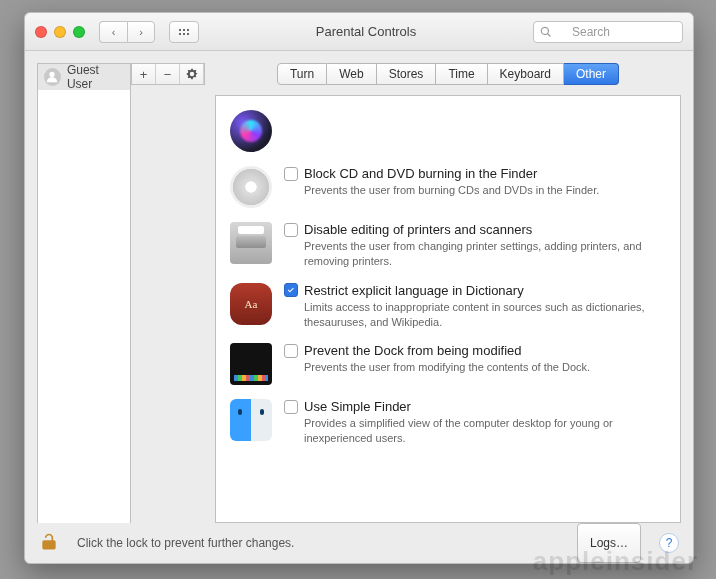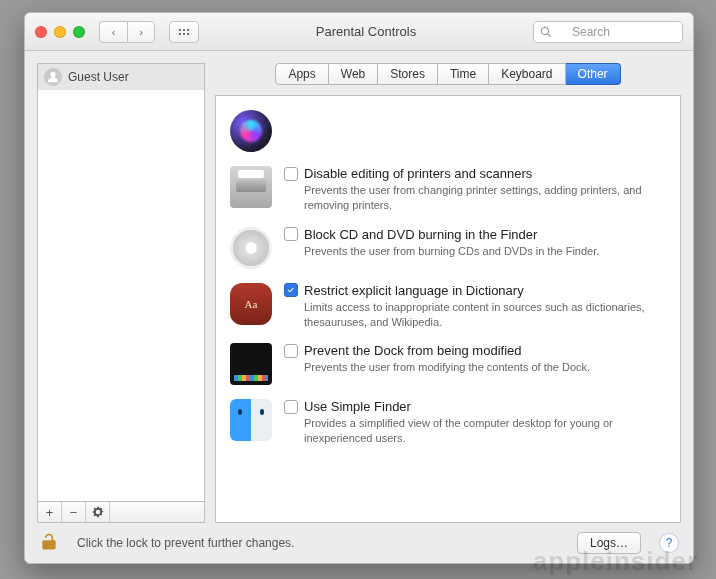--- a/index.html
+++ b/index.html
@@ -76,21 +76,21 @@
     flex: 1;
     display: flex;
     padding: 12px 12px 0 12px;
     gap: 10px;
     min-height: 0;
   }
   
   .sidebar {
     width: 168px;
     display: flex;
-    flex-direction: column;
+    flex-direction: row;
   }
   .userlist {
     flex: 1;
     background: #fff;
     border: 1px solid #bfbfbf;
     border-bottom: none;
     overflow: auto;
   }
   .user-row {
     display: flex; align-items: center;
@@ -215,21 +215,21 @@
     display:flex;
     align-items:center;
     padding: 0 14px;
     gap: 18px;
     font-size: 12px;
     color: #555;
   }
   .lock-icon svg { width:20px; height:20px; fill:#c78a2b;}
   .footer .spacer { flex:1;}
   .logs-btn {
-    height: 22px; padding: 0 12px;
+    height: 40px; padding: 0 12px;
     background: linear-gradient(#fff,#efefef);
     border:1px solid #bcbcbc; border-radius:4px;
     font-size:12px; color:#333;
   }
   .help-btn {
     width:20px;height:20px;border-radius:50%;
     border:1px solid #b7cde8;
     background:#fff;color:#2f78e6;font-size:12px;
     display:flex;align-items:center;justify-content:center;
   }
@@ -289,49 +289,49 @@
           <svg viewBox="0 0 16 16">
               <path d="M8 5a3 3 0 100 6 3 3 0 000-6zm7 3l-1.6.5c-.1.5-.3 1-.5 1.4l.8 1.5-1.4 1.4-1.5-.8c-.4.2-.9.4-1.4.5L9 15H7l-.5-1.6c-.5-.1-1-.3-1.4-.5l-1.5.8-1.4-1.4.8-1.5c-.2-.4-.4-.9-.5-1.4L1 9V7l1.6-.5c.1-.5.3-1 .5-1.4l-.8-1.5L3.7 2.2l1.5.8c.4-.2.9-.4 1.4-.5L7 1h2l.5 1.6c.5.1 1 .3 1.4.5l1.5-.8 1.4 1.4-.8 1.5c.2.4.4.9.5 1.4L15 7v2z"></path>
             </svg>
         </button>
         <span class="spacer"></span>
       </div>
     </div>
 
     <div class="main">
       <div class="tabs" id="tabs">
-          <div class="tab">Apps</div>
+          <div class="tab">Turn</div>
           <div class="tab">Web</div>
           <div class="tab">Stores</div>
           <div class="tab">Time</div>
           <div class="tab">Keyboard</div>
           <div class="tab active">Other</div>
         </div>
       <div class="pane" id="pane">
           <div class="option">
             <div class="app-icon siri-ic"></div>
           </div>
           <div class="option">
+            <div class="app-icon cd-ic"></div>
+            <div class="opt-body">
+              <div class="check-row">
+                <span class="chk"></span>
+                <span class="opt-title">Block CD and DVD burning in the Finder</span>
+              </div>
+              <div class="opt-desc">Prevents the user from burning CDs and DVDs in the Finder.</div>
+            </div>
+          </div>
+          <div class="option">
             <div class="app-icon printer-ic"></div>
             <div class="opt-body">
               <div class="check-row">
                 <span class="chk"></span>
                 <span class="opt-title">Disable editing of printers and scanners</span>
               </div>
               <div class="opt-desc">Prevents the user from changing printer settings, adding printers, and removing printers.</div>
-            </div>
-          </div>
-          <div class="option">
-            <div class="app-icon cd-ic"></div>
-            <div class="opt-body">
-              <div class="check-row">
-                <span class="chk"></span>
-                <span class="opt-title">Block CD and DVD burning in the Finder</span>
-              </div>
-              <div class="opt-desc">Prevents the user from burning CDs and DVDs in the Finder.</div>
             </div>
           </div>
           <div class="option">
             <div class="app-icon dict-ic">Aa</div>
             <div class="opt-body">
               <div class="check-row">
                 <span class="chk checked">
                   <svg viewBox="0 0 16 16">
                     <path d="M6.2 11.8L2.9 8.5l1.2-1.2 2.1 2.1 5-5 1.2 1.2z"></path>
                   </svg>

